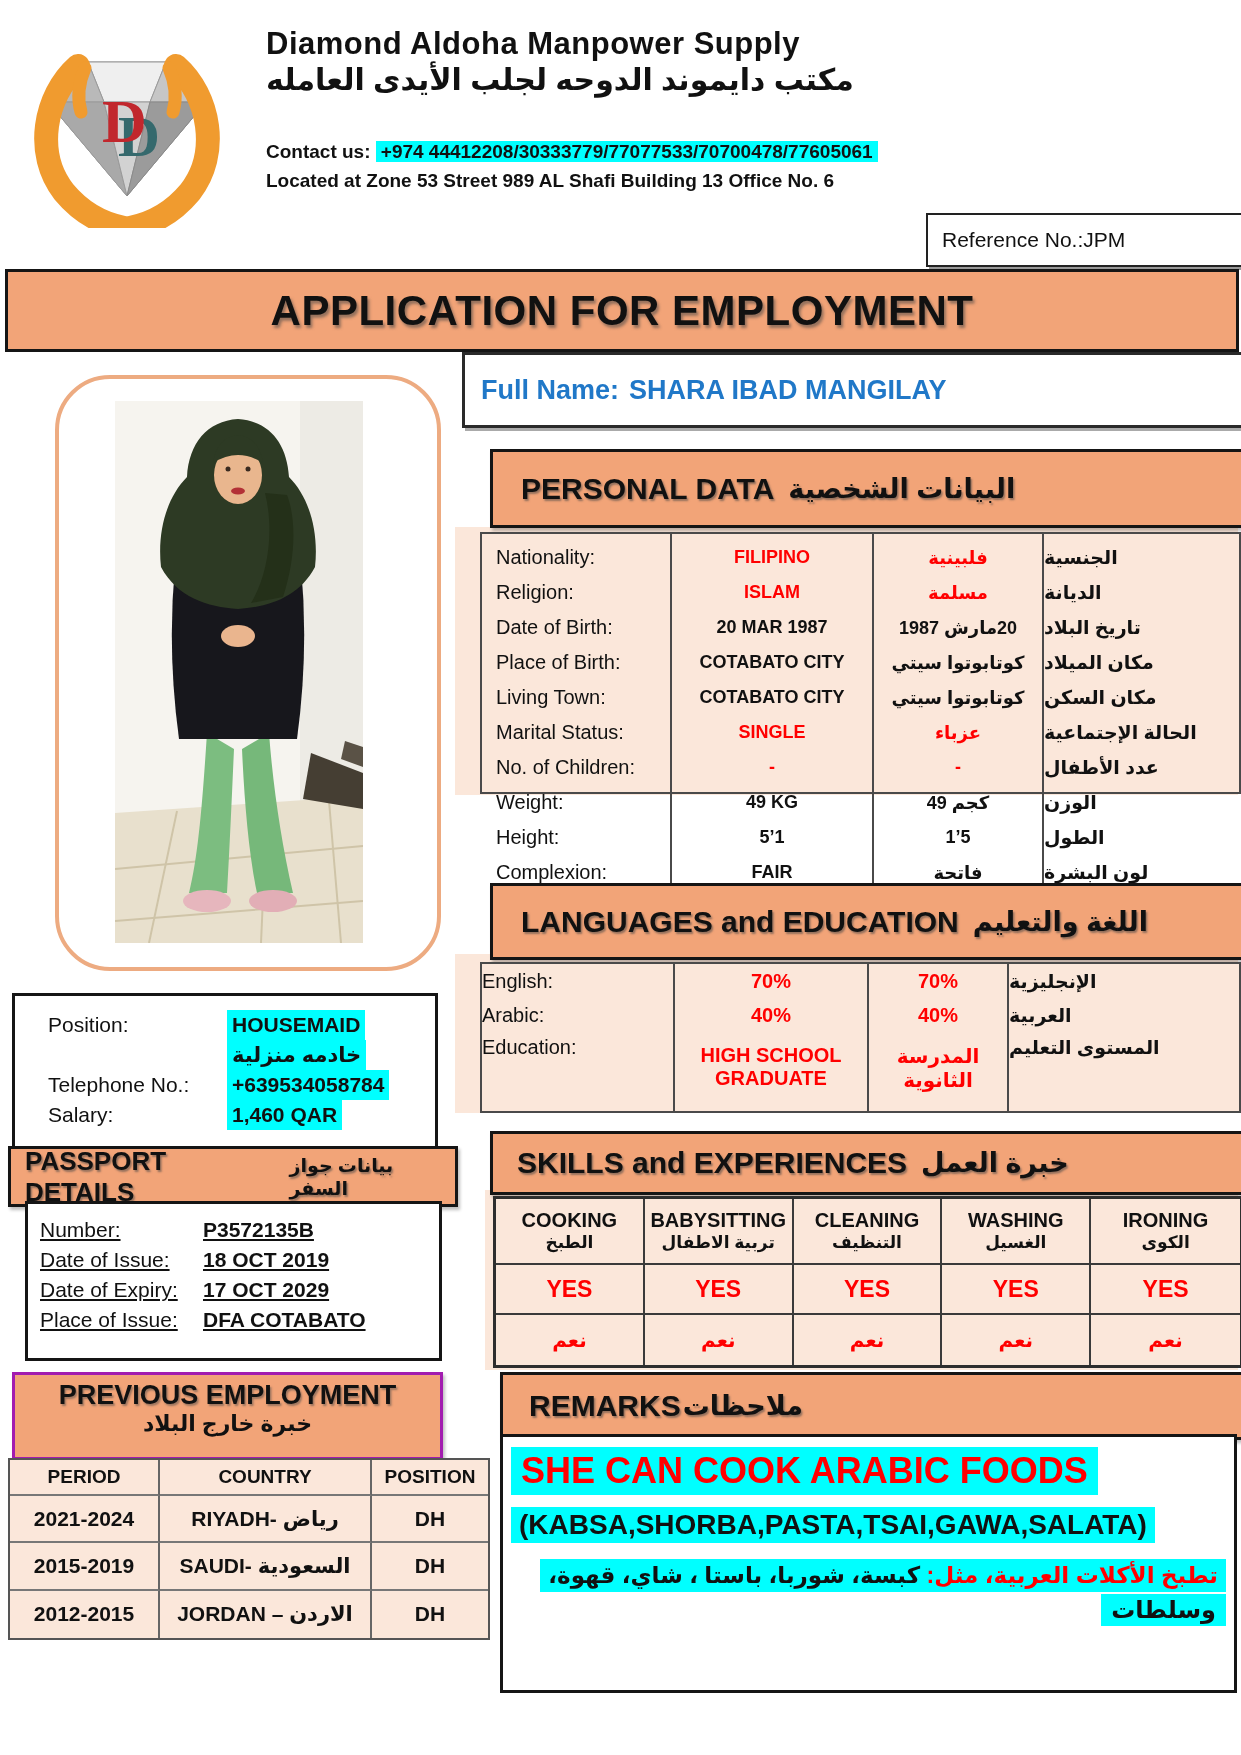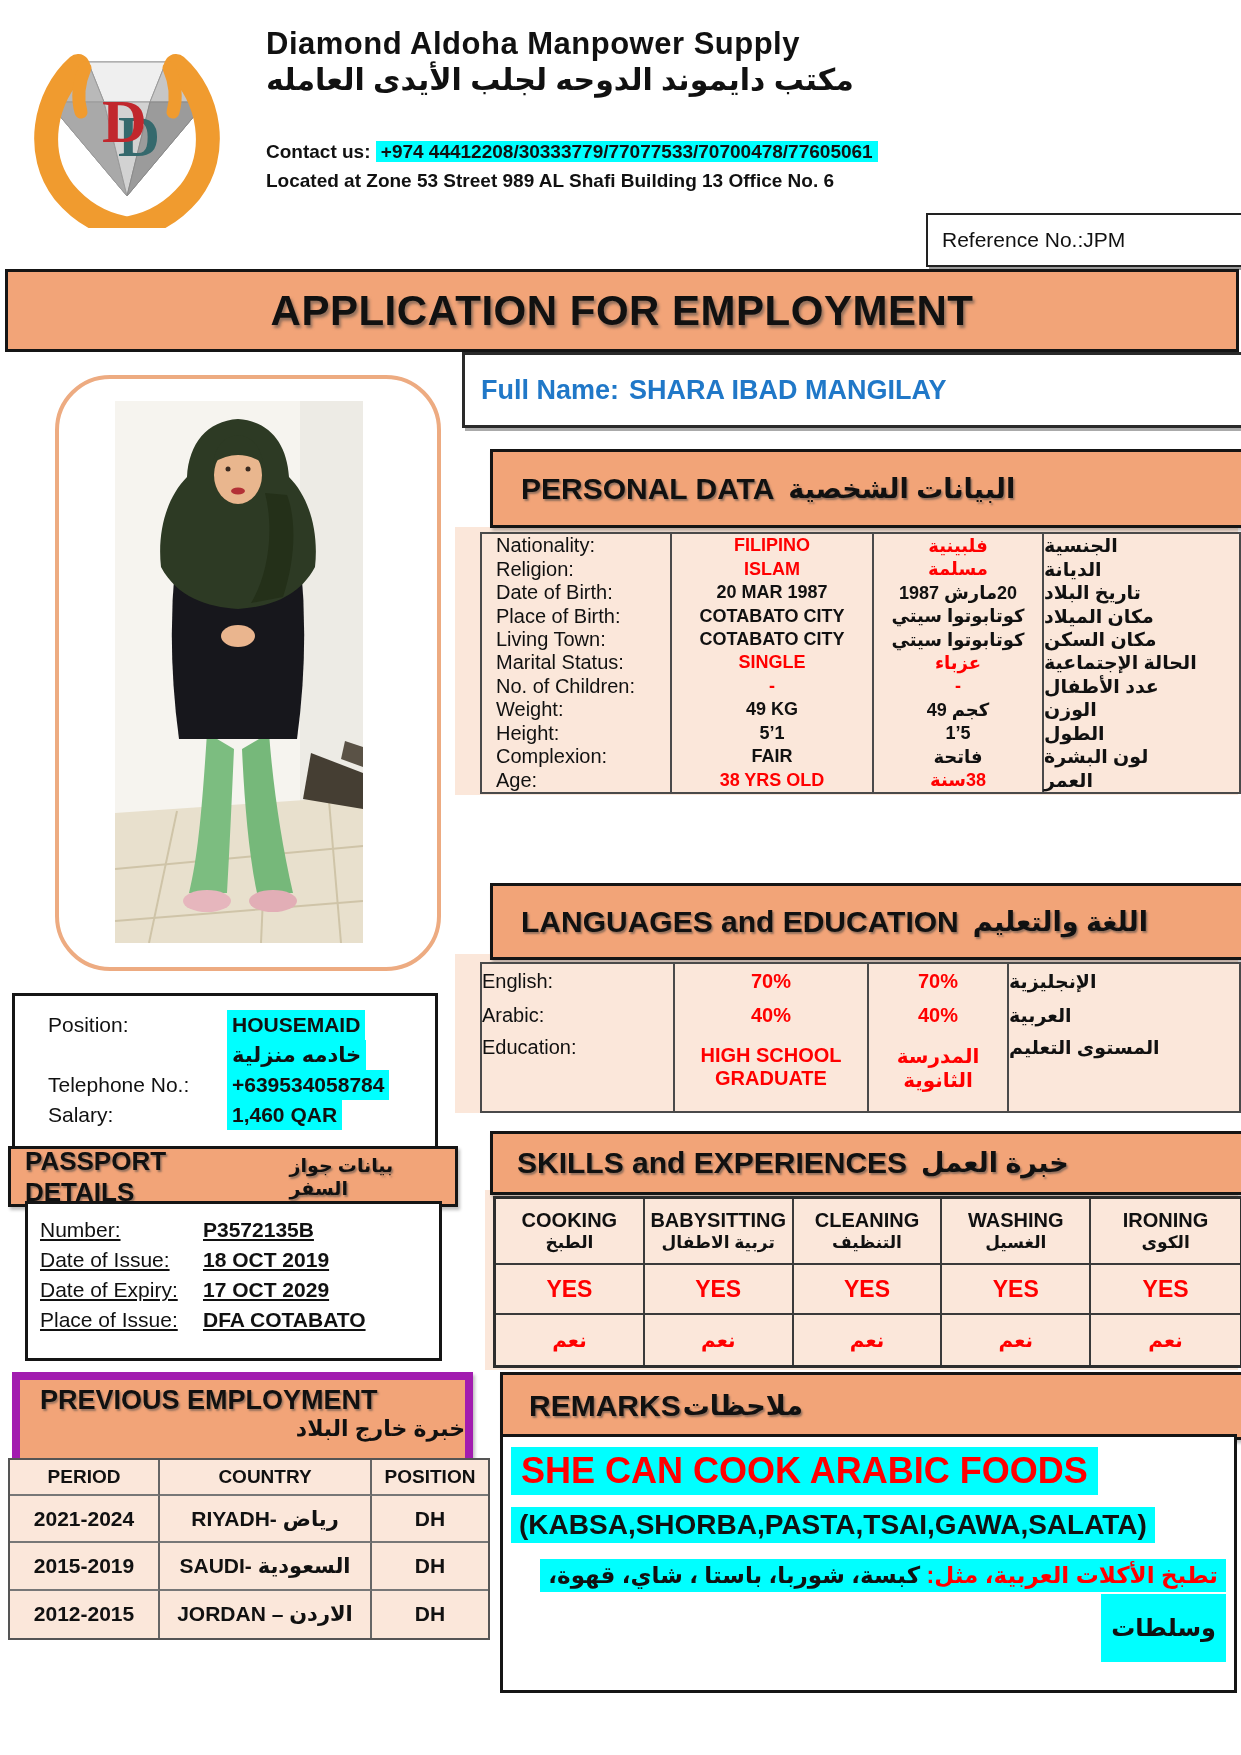--- a/index.html
+++ b/index.html
@@ -34,21 +34,21 @@
   .sec-head .en{font-size:30px;}
   .sec-head .ar{font-size:27px;font-weight:bold;}
 
   
   .pd-strip{left:455px;top:527px;width:783px;height:268px;background:#fbe7da;}
   .pd-header{left:490px;top:449px;width:748px;height:73px;padding-left:28px;gap:14px;}
   .pd-table{left:480px;top:532px;width:757px;height:258px;border:2px solid #4a4a4a;background:#fbe7da;
         display:grid;grid-template-columns:190px 202px 170px 1fr;}
   .pd-col{display:flex;flex-direction:column;}
   .pd-col.b{border-right:2px solid #4a4a4a;}
-  .pd-cell{flex:1;display:flex;align-items:center;}
+  .pd-cell{flex:1;display:flex;align-items:center;margin-top:12px;}
   .pd-label{font-size:20px;padding-left:14px;}
   .pd-en{justify-content:center;font-weight:800;font-size:18px;}
   .pd-ar{justify-content:center;font-weight:bold;font-size:18px;direction:rtl;}
   .pd-lar{justify-content:flex-end;padding-right:12px;font-weight:bold;font-size:19px;direction:rtl;}
   .red{color:#ff0000;}
 
   
   .lang-strip{left:455px;top:954px;width:783px;height:159px;background:#fbe7da;}
   .lang-header{left:490px;top:883px;width:748px;height:71px;padding-left:28px;gap:14px;}
   .lang-table{left:480px;top:962px;width:757px;height:147px;border:2px solid #4a4a4a;background:#fbe7da;
@@ -76,22 +76,22 @@
   .pass-header{left:8px;top:1146px;width:430px;height:55px;padding-left:14px;gap:10px;}
   .pass-header .en{font-size:26px;}
   .pass-header .ar{font-size:19px;}
   .pass-box{left:25px;top:1201px;width:411px;height:143px;border:3px solid #151515;background:#fff;
         font-size:21px;padding-top:11px;}
   .pass-row{display:flex;line-height:30px;text-decoration:underline;}
   .pass-row .lbl{width:175px;padding-left:12px;box-sizing:border-box;}
   .pass-row .val{font-weight:800;}
 
   
-  .emp-header{left:12px;top:1372px;width:425px;height:82px;background:#f2a478;border:8px solid #a21caf;
-        box-shadow:2px 3px 3px rgba(0,0,0,.25);padding-left:20px;}
+  .emp-header{left:12px;top:1372px;width:425px;height:82px;background:#f2a478;border:3px solid #a21caf;
+        text-align:center;box-shadow:2px 3px 3px rgba(0,0,0,.25);}
   .emp-header .en{font-size:27px;font-weight:800;margin-top:5px;text-shadow:1.5px 2px 2px rgba(70,70,70,.5);}
   .emp-header .ar{font-size:22px;font-weight:bold;direction:rtl;}
   .emp-table{left:8px;top:1458px;width:478px;height:178px;background:#fbe7da;border:2px solid #555;
         display:grid;grid-template-columns:150px 212px 1fr;grid-template-rows:36px 1fr 1fr 1fr;}
   .emp-cell{display:flex;align-items:center;justify-content:center;border-right:2px solid #666;border-bottom:2px solid #777;}
   .emp-cell.lastc{border-right:none;}
   .emp-cell.lastr{border-bottom:none;}
   .emp-h{font-weight:800;font-size:19px;}
   .emp-d{font-weight:800;font-size:21px;}
 
@@ -113,21 +113,21 @@
   .remarks-header{left:500px;top:1372px;width:737px;height:62px;padding-left:26px;gap:2px;}
   .remarks-box{left:500px;top:1434px;width:737px;height:259px;border:3px solid #151515;background:#fff;
         padding:10px 8px 0 8px;box-sizing:border-box;}
   .rm-line1{display:inline-block;background:#00ffff;color:#ff0000;font-size:36px;font-weight:800;padding:3px 10px;}
   .rm-line2{margin-top:12px;}
   .rm-line2 span{display:inline-block;background:#00ffff;color:#111;font-size:28px;font-weight:800;padding:2px 8px;}
   .rm-line3{margin-top:16px;text-align:right;direction:rtl;}
   .rm-line3 span.wrap{display:inline-block;background:#00ffff;font-size:23px;font-weight:bold;padding:3px 8px;}
   .rm-line3 .r{color:#ff0000;}
   .rm-line4{margin-top:2px;text-align:right;direction:rtl;}
-  .rm-line4 span{display:inline-block;background:#00ffff;font-size:24px;font-weight:bold;padding:20px 10px;}
+  .rm-line4 span{display:inline-block;background:#00ffff;font-size:24px;font-weight:bold;padding:2px 10px;}
 </style>
 </head>
 <body>
 
 <div class="page">
 
   <div class="abs" style="left:22px;top:36px;width:210px;height:192px;">
     <span>
       <svg width="210" height="192" viewBox="0 0 210 192">
         <polygon points="66,26 144,26 184,66 105,160 26,66" fill="#d8d8d8" stroke="#8a8a8a" stroke-width="1"></polygon>

